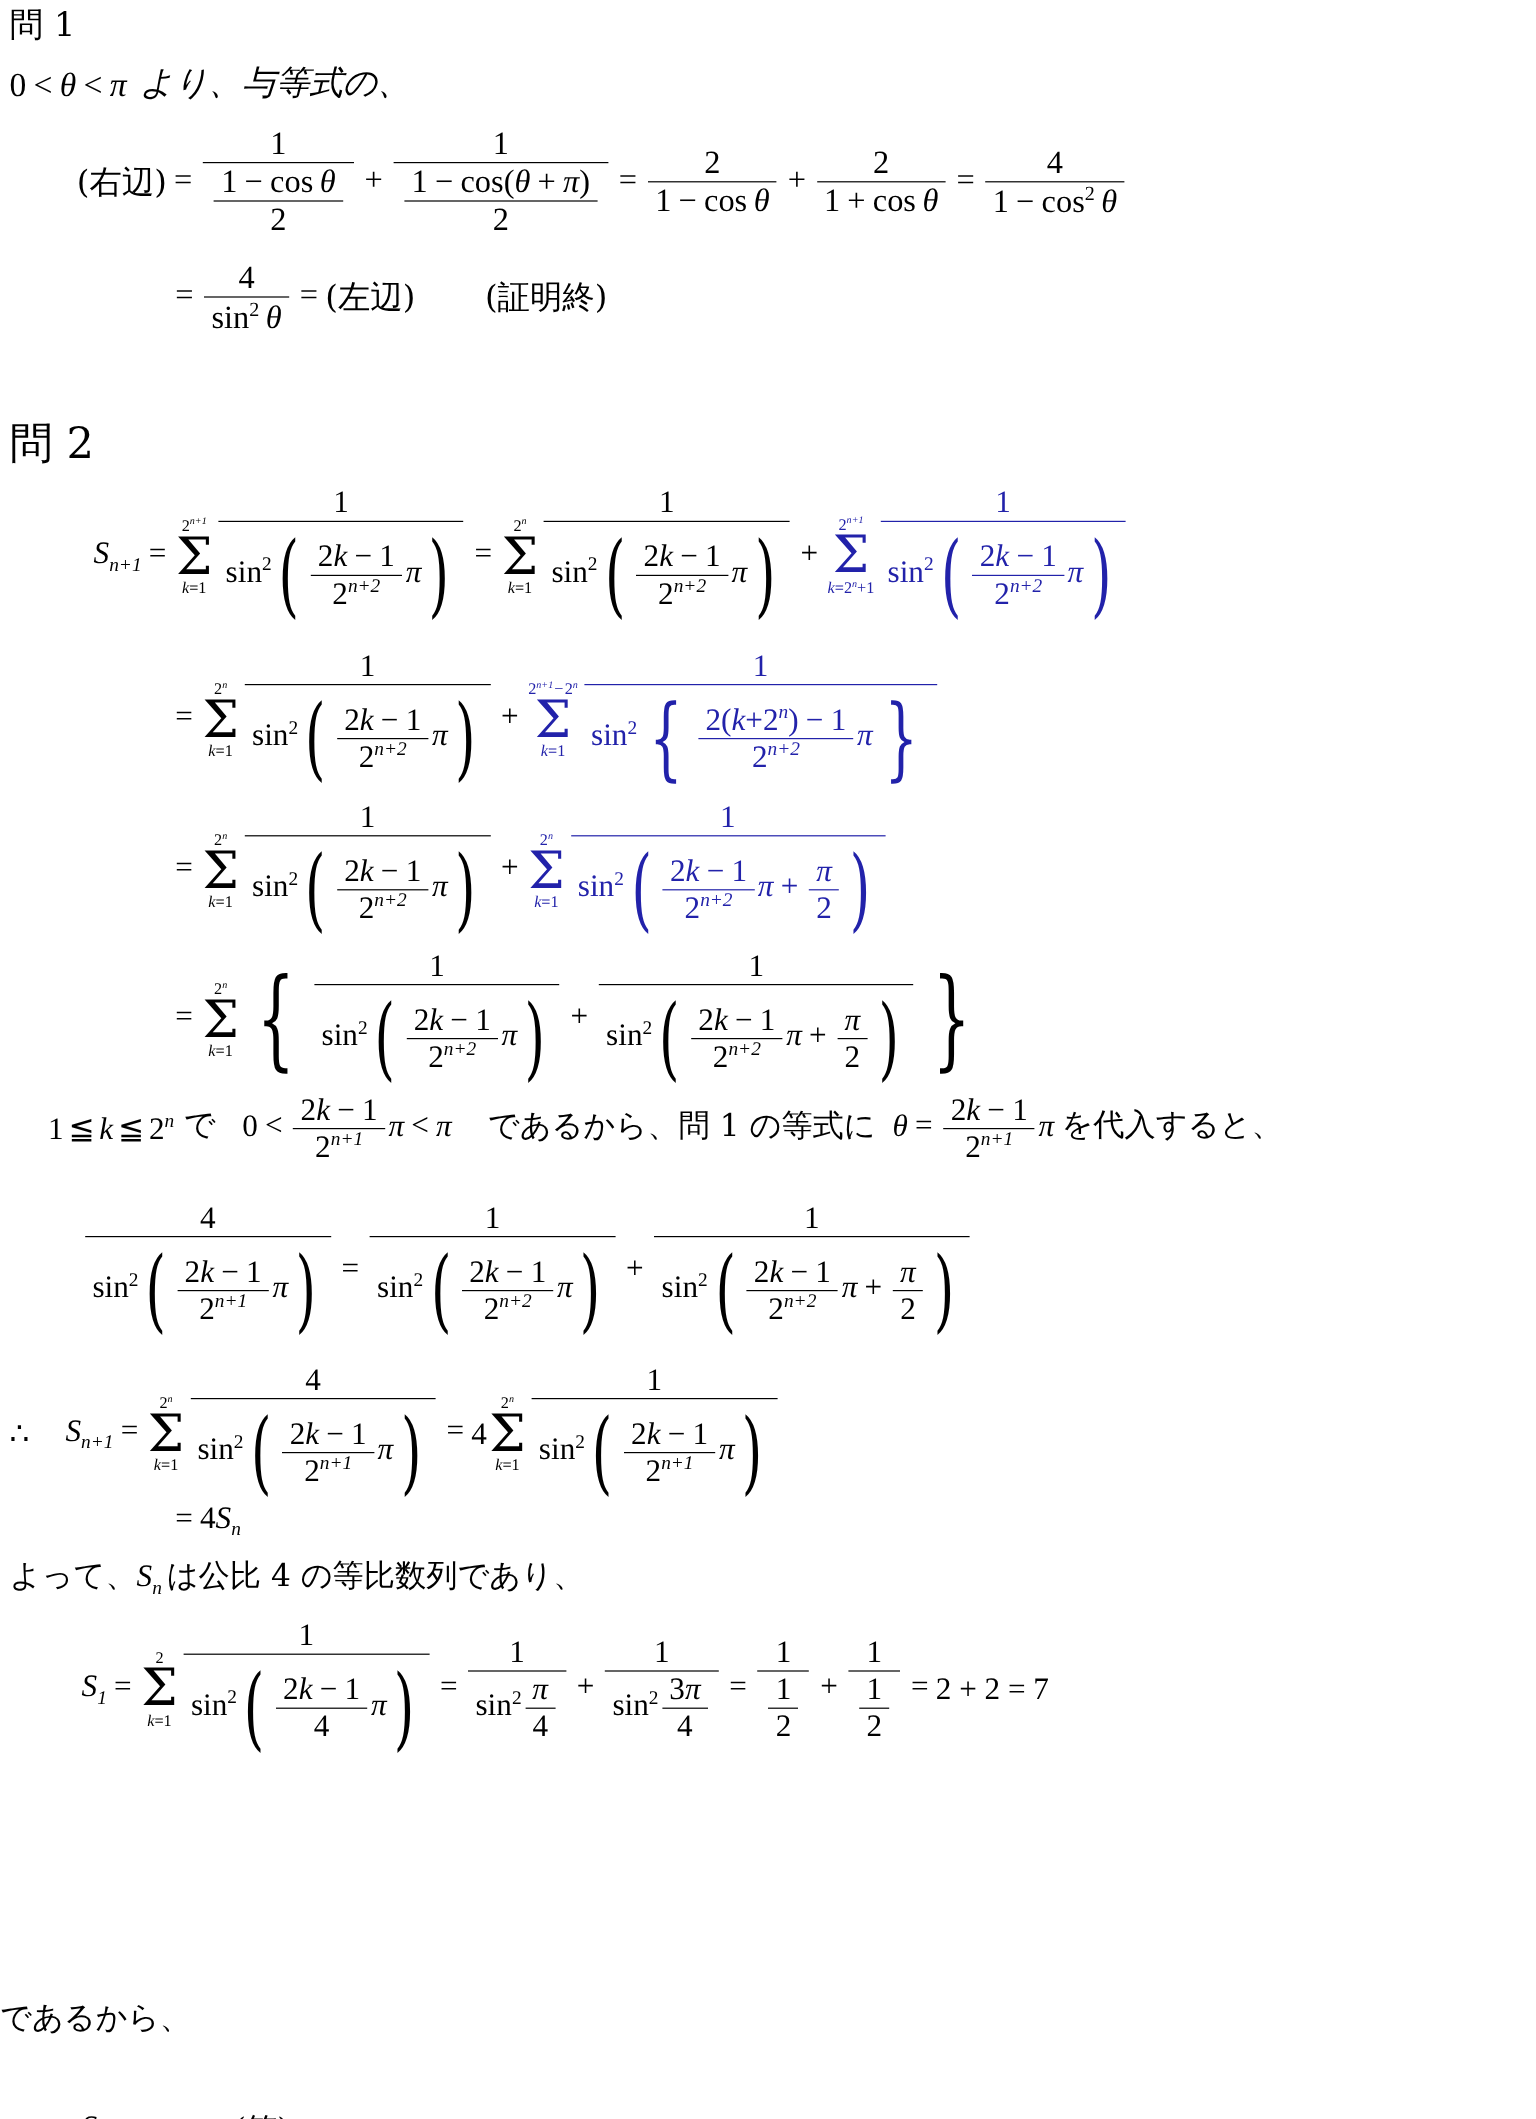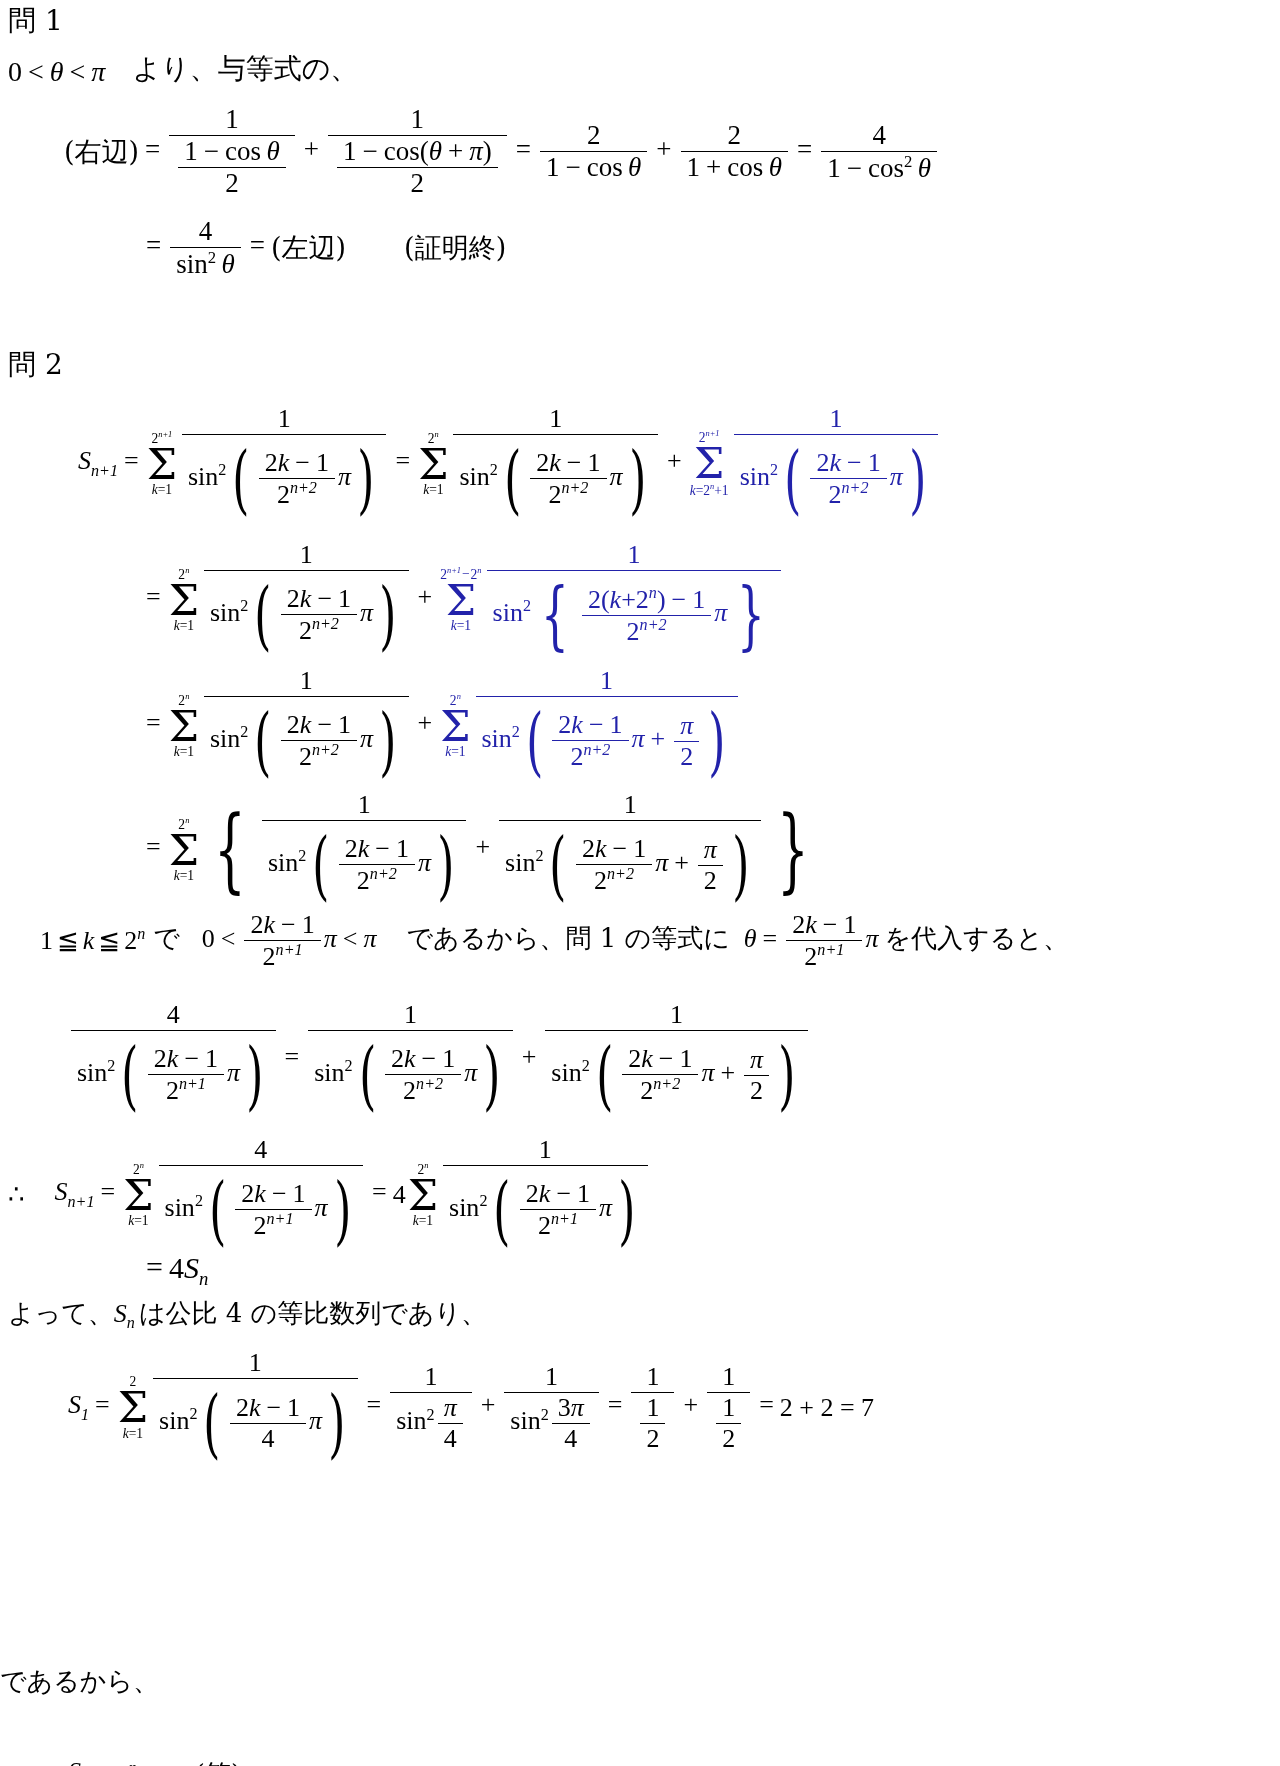--- a/index.html
+++ b/index.html
@@ -64,21 +64,21 @@
 <body>
 
 <div class="page">
 
   <div class="line jp" style="position:absolute;left:8px;top:2px;font-size:28px;">
     <span>問 1</span>
   </div>
 
   <div class="line" style="position:absolute;left:8px;top:50px;font-size:28px;">
     <span class="m">0<span class="op">&lt;</span><span class="mi">θ</span><span class="op">&lt;</span><span class="mi">π</span></span>
-    <span class="jp" style="margin-left:20px;">より、与等式の、</span>
+    <span class="jp" style="margin-left:4px;font-style:italic;">より、与等式の、</span>
   </div>
 
   <div style="position:absolute;left:64px;top:104px;font-size:27px;">
     <span class="m jp">(右辺)</span><span class="op">=</span><span class="frac">
         <span class="num">1</span>
         <span class="den">
           <span class="frac">
             <span class="num">1<span class="op">−</span><span class="fn">cos</span> <span class="mi">θ</span></span>
             <span class="den">2</span>
           </span>
@@ -103,21 +103,21 @@
       </span>
   </div>
 
   <div style="position:absolute;left:140px;top:216px;font-size:27px;">
     <span class="op">=</span><span class="frac">
         <span class="num">4</span>
         <span class="den"><span class="fn">sin</span><span class="supn">2</span> <span class="mi">θ</span></span>
       </span><span class="op">=</span><span class="m jp">(左辺)</span><span class="sp-lg"></span><span class="m jp">(証明終)</span>
   </div>
 
-  <div class="line jp" style="position:absolute;left:8px;top:346px;font-size:28px;">
+  <div class="line jp" style="position:absolute;left:8px;top:346px;font-size:36px;">
     <span>問 2</span>
   </div>
 
   <div style="position:absolute;left:78px;top:404px;font-size:26px;">
     <span class="mi">S</span><span class="sub">n+1</span><span class="op">=</span><span class="sum">
         <span class="lim top">2<span class="sup">n+1</span></span>
         <span class="sig">Σ</span>
         <span class="lim bot"><span class="mi">k</span>=1</span>
       </span><span class="frac">
         <span class="num">1</span>
@@ -217,21 +217,21 @@
       </span><span class="op">=</span><span class="m">4</span><span class="sum">
         <span class="lim top">2<span class="sup">n</span></span>
         <span class="sig">Σ</span>
         <span class="lim bot"><span class="mi">k</span>=1</span>
       </span><span class="frac">
         <span class="num">1</span>
         <span class="den"><span class="fn">sin</span><span class="supn">2</span><span class="dl big2">(</span><span class="frac"><span class="num">2<span class="mi">k</span><span class="op">−</span>1</span><span class="den">2<span class="sup">n+1</span></span></span><span class="mi">π</span><span class="dr big2">)</span></span>
       </span>
   </div>
 
-  <div style="position:absolute;left:140px;top:1250px;font-size:30px;">
+  <div style="position:absolute;left:140px;top:1250px;font-size:26px;">
     <span class="op">=</span><span class="m"><span style="font-style:normal;">4</span><span class="mi">S</span><span class="sub">n</span></span>
   </div>
 
   <div style="position:absolute;left:8px;top:1296px;font-size:26px;">
     <span class="jp">よって、</span><span class="m"><span class="mi">S</span><span class="sub">n</span></span><span class="jp" style="margin-left:4px;">は公比 4 の等比数列であり、</span>
   </div>
 
   <div style="position:absolute;left:68px;top:1348px;font-size:26px;">
     <span class="mi">S</span><span class="sub">1</span><span class="op">=</span><span class="sum">
         <span class="lim top">2</span>

